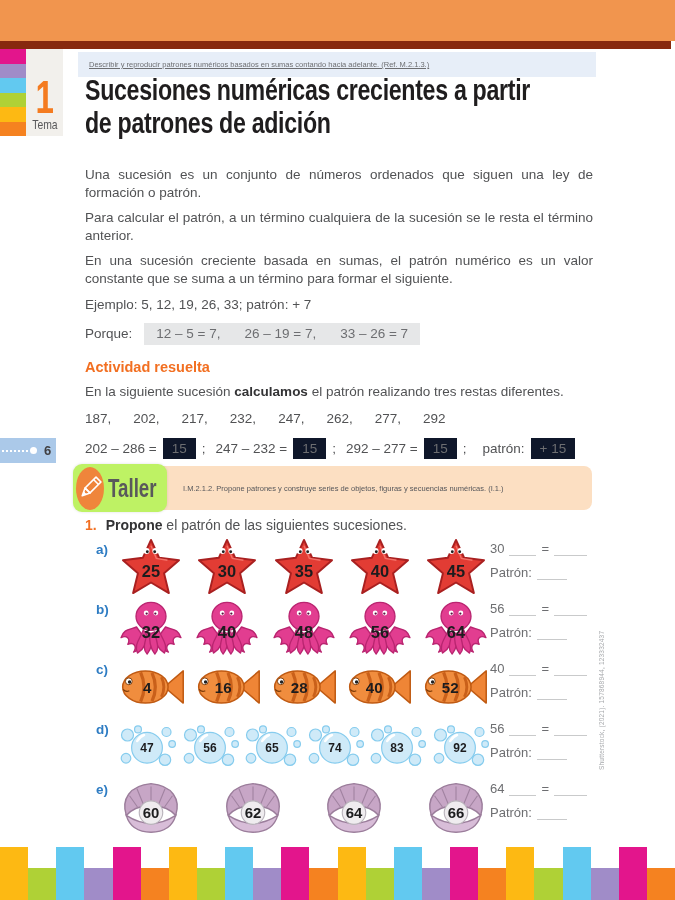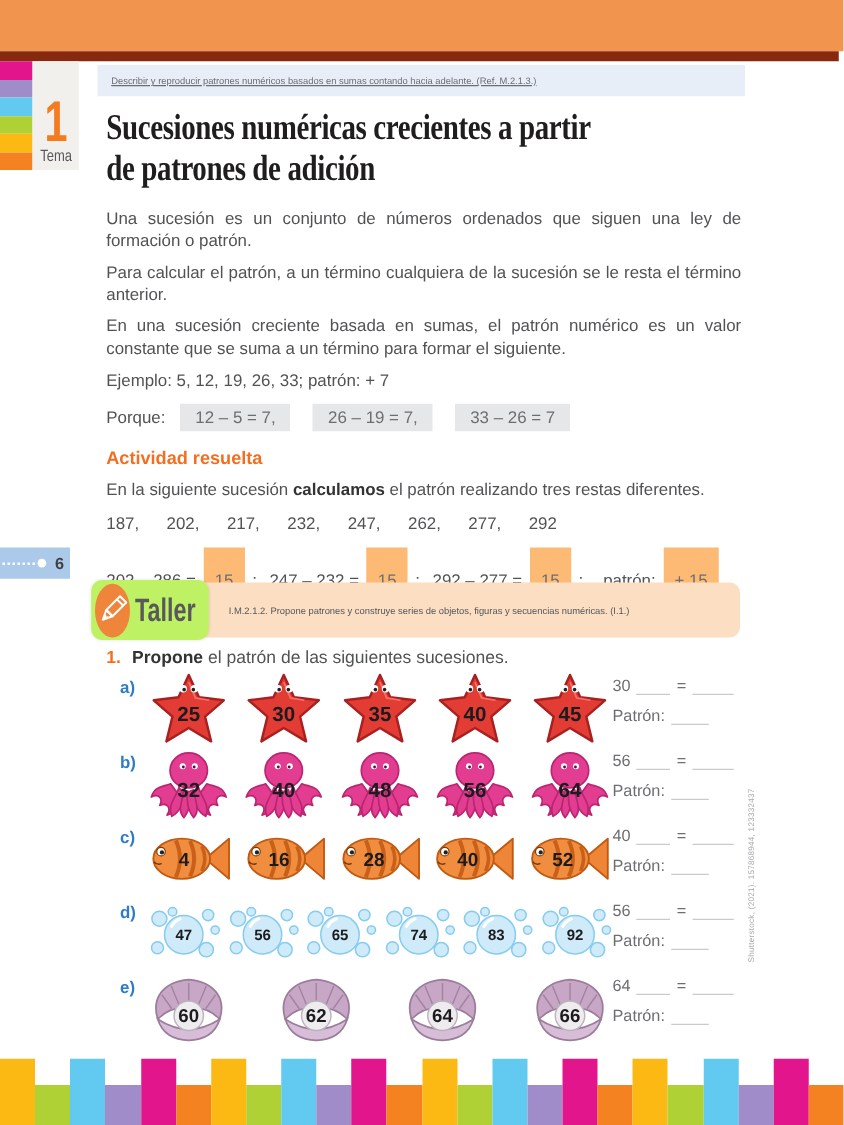--- a/index.html
+++ b/index.html
@@ -15,38 +15,38 @@
   .side-tabs div { flex:1; }
 
   .tema-box { position:absolute; left:26px; top:49px; width:37px; height:87px; background:#f2f0ec;
               display:flex; flex-direction:column; align-items:center; justify-content:flex-end; padding-bottom:4px; }
   .tema-num { font-size:46px; font-weight:bold; color:#f47b20; line-height:40px; transform:scaleX(0.72); }
   .tema-label { font-size:13px; color:#58585a; transform:scaleX(0.8); }
 
   .objective { position:absolute; left:78px; top:52px; width:518px; height:25px; background:#e7eef8;
                display:flex; align-items:center; padding-left:11px; font-size:7.5px; color:#6d6e71;text-decoration:underline; }
 
-  .title-wrap { position:absolute; left:85px; top:86px;font-family:Liberation Serif, serif; }
+  .title-wrap { position:absolute; left:85px; top:74px; }
   .title-line { font-weight:bold; font-size:29px; color:#1f1d1e; line-height:33px;
                 transform:scaleX(0.8); transform-origin:0 50%; white-space:nowrap; letter-spacing:-0.4px; }
 
   
   .flow { position:absolute; left:85px; top:166px; width:508px; color:#515254; font-size:13.5px; line-height:17.6px; }
   .flow p { text-align:justify; margin-bottom:8px; }
   .example-line { margin:4px 0 10px 0; }
   .inline-row { display:flex; align-items:center; margin-bottom:4px; }
-  .gray-box { background:#e6e7e8; color:#6d6e71; padding:2px 12px; margin-left:18px; white-space:nowrap; }
+  .gray-box { background:#e6e7e8; color:#6d6e71; padding:2px 12px; margin-left:0; white-space:nowrap; }
   .gray-box.first { margin-left:12px; }
 
   .act-heading { color:#f26f21; font-weight:bold; font-size:14.5px; margin:14px 0 7px 0; }
   .act-desc { margin-bottom:9px; }
   .bold-word { font-weight:bold; color:#333335; }
   .seq-numbers { display:flex; gap:22px; margin:2px 0 10px 0; }
   .eq-row { display:flex; align-items:center; flex-wrap:nowrap; }
-  .eq-box { background:#fdba74; color:#6d6e71; padding:18px 9px; margin:0 6px; white-space:nowrap; }
+  .eq-box { background:#0f172a; color:#6d6e71; padding:2px 9px; margin:0 6px; white-space:nowrap; }
   .eq-sep { margin-right:10px; }
   .eq-patron { margin-left:6px; }
 
   
   .page-tab { position:absolute; left:0; top:438px; width:56px; height:25px; background:#abc9e9;
               display:flex; align-items:center; }
   .tab-dots { width:26px; border-top:2px dotted #ffffff; margin-left:2px; }
   .tab-dot { width:7px; height:7px; border-radius:50%; background:#ffffff; margin-left:2px; }
   .tab-num { color:#414042; font-size:13px; font-weight:bold; margin-left:7px; }
 

